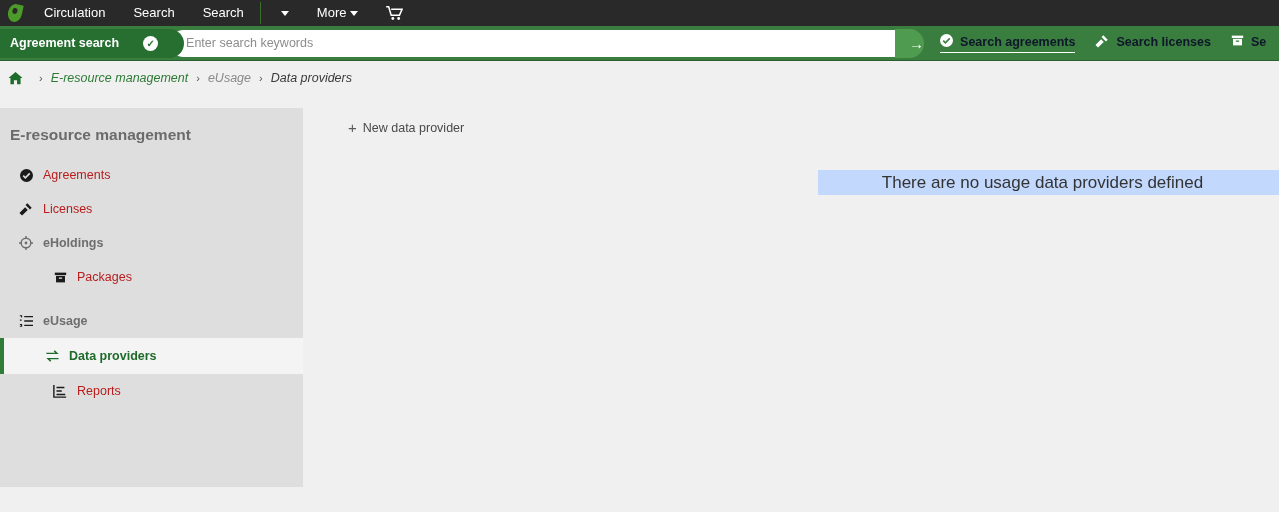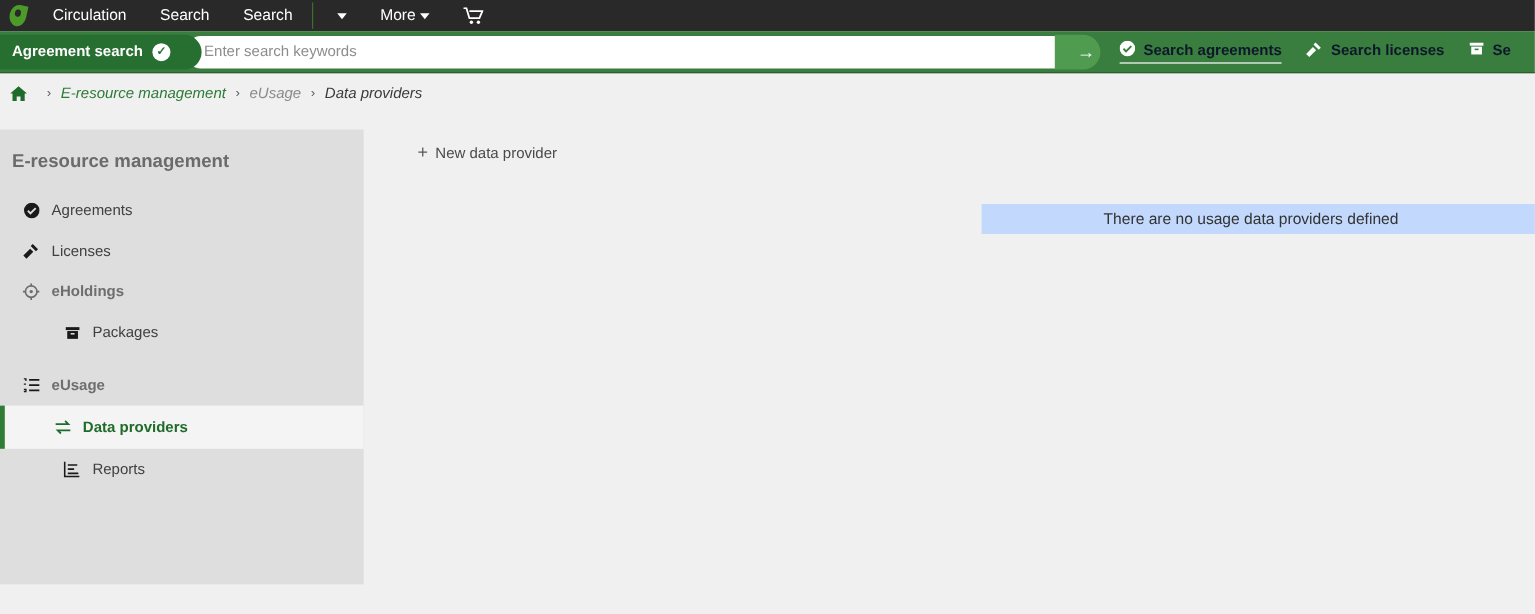--- a/index.html
+++ b/index.html
@@ -55,20 +55,21 @@
     border-bottom: 1px solid #2b5f30;
     display: flex; align-items: center;
   }
   .searchpill {
     position: relative; height: 29px; margin-left: 0;
     background: #276e31; border-radius: 0 16px 16px 0;
     display: flex; align-items: center;
     padding: 0 26px 0 10px;
     color: #ffffff; font-size: 12.5px; font-weight: bold;
     white-space: nowrap;
+    gap: 16px;
   }
   .pillcheck {
     width: 15px; height: 15px; border-radius: 50%;
     background: #ffffff; color: #276e31;
     display: inline-flex; align-items: center; justify-content: center;
     font-size: 10px; font-weight: bold; margin-left: 8px;
   }
   .searchinput {
     flex: 0 0 auto; width: 745px; height: 27px; margin-left: -14px;
     background: #ffffff; border: 0; border-radius: 14px;
@@ -110,21 +111,21 @@
     background: #dedede;
     padding-top: 12px;
   }
   .sbtitle {
     font-size: 15.5px; font-weight: bold; color: #6b6b6b;
     padding: 6px 0 14px 10px;
   }
   .sbitem {
     display: flex; align-items: center; gap: 9px;
     height: 34px; padding-left: 18px;
-    font-size: 12.5px; color: #404040; text-decoration: none;
+    font-size: 12.5px; color: #b91c1c; text-decoration: none;
   }
   .sbitem.lvl1 { padding-left: 18px; }
   .sbitem.lvl2 { padding-left: 44px; font-weight: bold; }
   .sbitem.lvl3 { padding-left: 52px; }
   .sbitem.muted { color: #6e6e6e; font-weight: bold; }
   .sbitem.active {
     background: #f4f4f4; font-weight: bold; color: #1f6b2a;
     border-left: 4px solid #2f7d36; padding-left: 40px; height: 36px;
   }
   .sbicon { width: 16px; display: flex; align-items: center; justify-content: center; }
@@ -134,21 +135,21 @@
     position: absolute; left: 348px; top: 120px;
     display: flex; align-items: center; gap: 6px;
     font-size: 12.5px; color: #4a4a4a;
     background: none; border: 0; cursor: pointer;
     font-family: "Liberation Sans", sans-serif;
   }
   .plus { font-size: 15px; color: #5a5a5a; line-height: 1; }
   .banner {
     position: absolute; left: 818px; top: 170px; width: 461px; height: 25px;
     background: #c2d8fd; color: #333333;
-    font-size: 13px; display: flex; align-items: center;
+    font-size: 17px; display: flex; align-items: center;
     justify-content: center; padding-right: 12px;
   }
 </style>
 </head>
 <body>
 
 <div class="topnav">
   <div class="logo">
     <div class="leaf"></div>
   </div>

